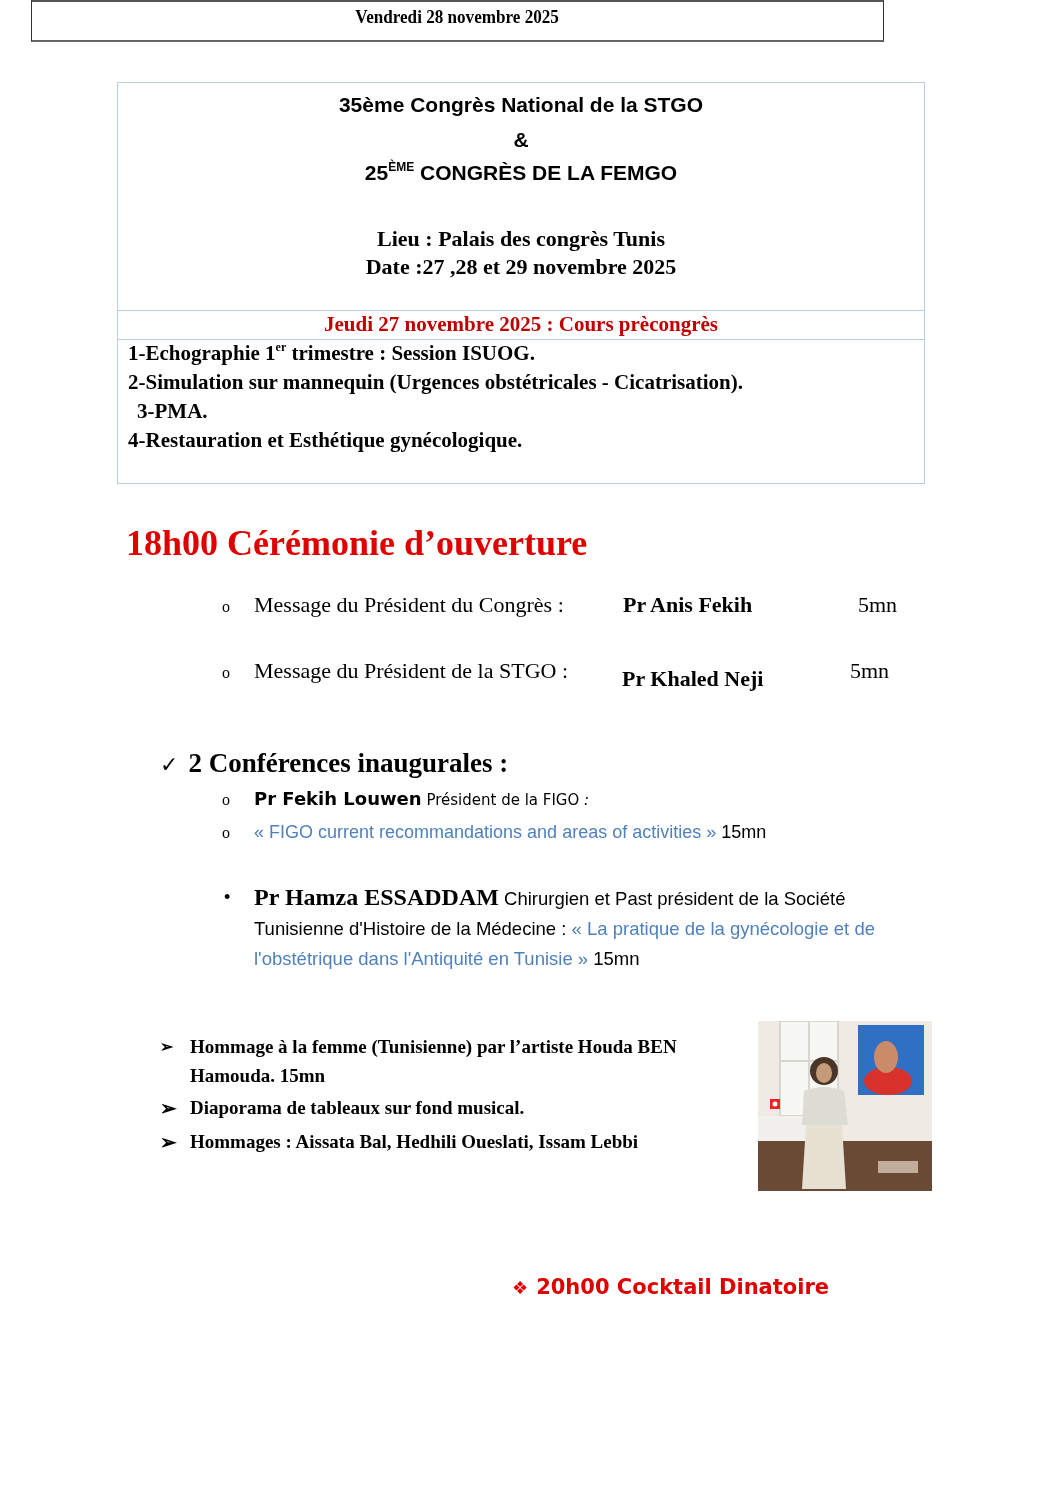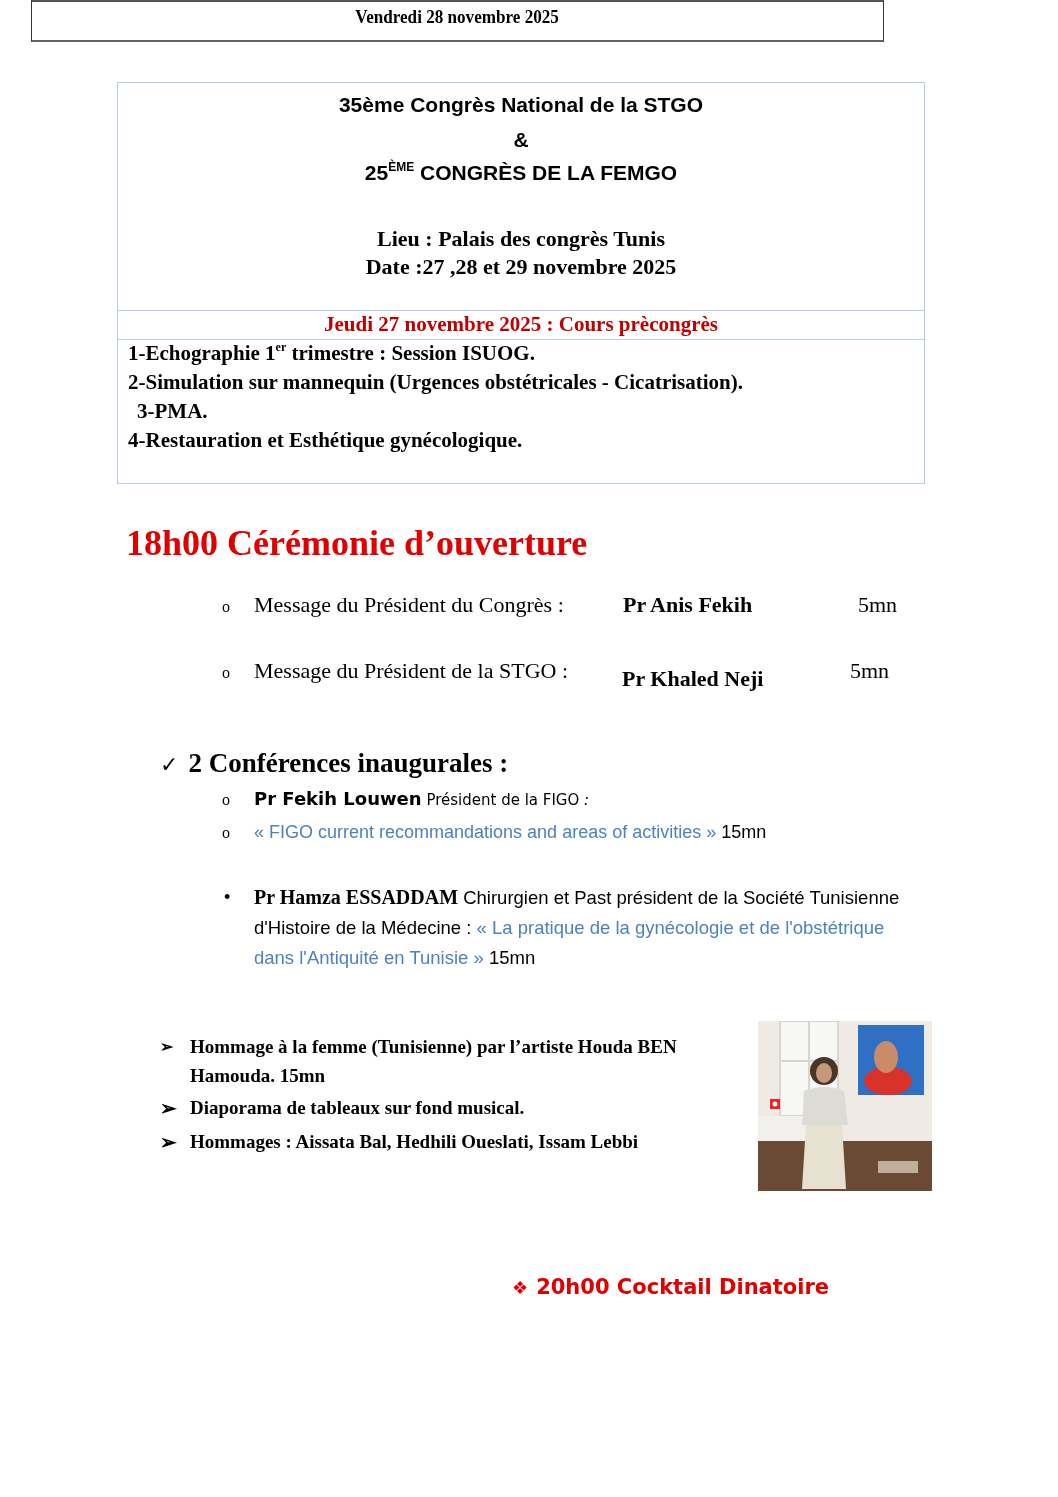--- a/index.html
+++ b/index.html
@@ -29,21 +29,21 @@
     #conf-title { position:absolute; left:160px; top:748px; font-family:"Liberation Serif", serif; font-weight:bold; font-size:27px; }
     #conf-title .check { font-weight:normal; font-size:22px; margin-right:10px; }
 
     .conf-line { position:absolute; left:222px; white-space:nowrap; }
     .conf-line .bullet { display:inline-block; width:32px; font-family:"Liberation Serif", serif; font-size:16px; }
     .blue { color:#4f81bd; }
 
     #essaddam { position:absolute; left:224px; top:882px; width:700px; font-family:"Liberation Sans", sans-serif; font-size:18.5px; line-height:30px; }
     #essaddam .dot { position:absolute; left:0; top:0; font-size:18px; }
     #essaddam .txt { position:absolute; left:30px; top:0; width:670px; }
-    #essaddam .bold { font-family:"Liberation Serif", serif; font-weight:bold; font-size:20px; }
+    #essaddam .bold { font-family:"Liberation Serif", serif; font-weight:bold; font-size:24px; }
 
     .hom { position:absolute; left:160px; font-family:"Liberation Serif", serif; font-weight:bold; font-size:19px; line-height:32px; }
     .hom .arrow { position:absolute; left:0; font-size:16px; }
     .hom .txt { position:absolute; left:30px; white-space:nowrap; }
 
     #photo { position:absolute; left:758px; top:1021px; width:174px; height:170px; overflow:hidden; background:#e9e4dc; }
 
     #cocktail { position:absolute; left:512px; top:1275px; font-family:"DejaVu Sans", sans-serif; font-weight:bold; font-size:21px; color:#e00000; white-space:nowrap; }
     #cocktail .diamond { font-size:18px; margin-right:8px; }
   </style>

